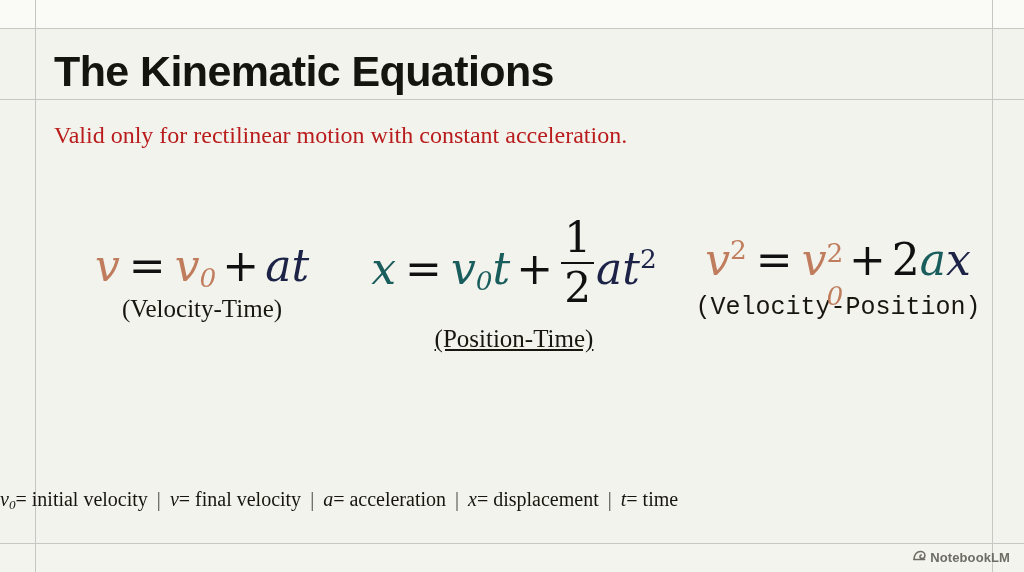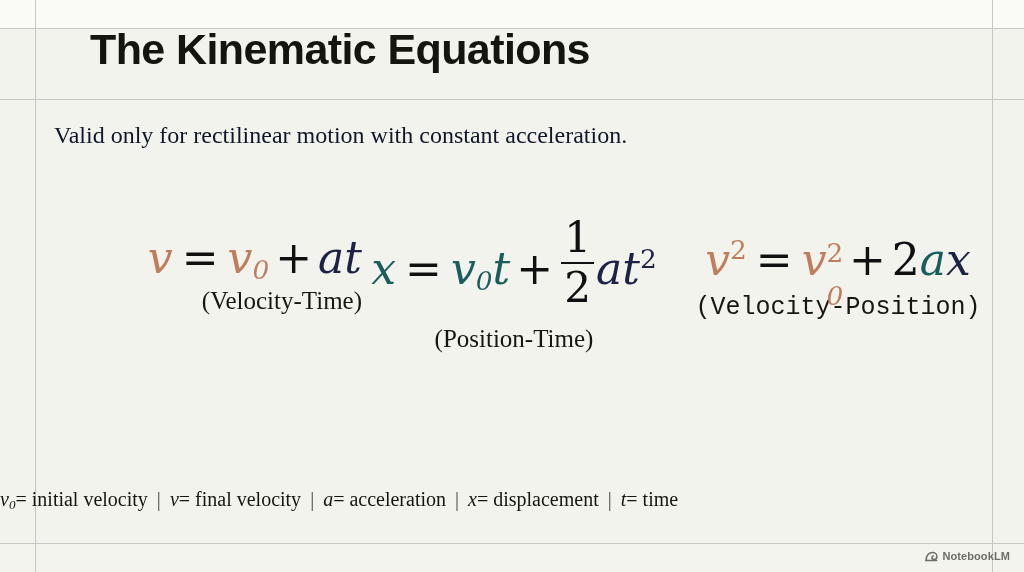--- a/index.html
+++ b/index.html
@@ -54,76 +54,75 @@
     position: absolute;
     left: 0; top: 544px;
     width: 1024px; height: 28px;
     background: #f4f4ee;
   }
 
   
   #title {
     position: absolute;
     left: 54px;
-    top: 24px;
+    top: 46px;
     font-family: "Liberation Sans", sans-serif;
     font-weight: bold;
     font-size: 43px;
     line-height: 50px;
     letter-spacing: -0.6px;
     color: #15150f;
     white-space: nowrap;
-    margin-left: 36px;
   }
 
   #subtitle {
     position: absolute;
     left: 54px;
     top: 120px;
     font-family: "Liberation Serif", serif;
     font-size: 24px;
     line-height: 30px;
-    color: #0f172a;
+    color: #b91c1c;
     white-space: nowrap;
   }
 
   
   #equations {
     position: absolute;
     left: 36px;
     top: 215px;
     width: 956px;
     height: 175px;
   }
 
   .eq-block {
     position: absolute;
     text-align: center;
   }
-  .eq-1 { left: 6px;   top: 20px;  width: 320px; text-align: right; }
+  .eq-1 { left: 6px;   top: 28px;  width: 320px; }
   .eq-2 { left: 328px; top: 2px;   width: 300px; }
   .eq-3 { left: 648px; top: 22px;  width: 308px; }
 
   .eq-math {
     font-family: "DejaVu Serif", "Liberation Serif", serif;
     font-size: 44px;
     line-height: 1.05;
     color: #111;
     white-space: nowrap;
     display: block;
   }
   .eq-caption {
     display: block;
     margin-top: 6px;
     font-family: "Liberation Serif", serif;
     font-size: 25px;
     color: #17170f;
     white-space: nowrap;
   }
-  .eq-2 .eq-caption { margin-top: 16px; }
+  .eq-2 .eq-caption { margin-top: 16px; text-decoration: underline; }
   .eq-3 .eq-caption { margin-top: 10px; font-family: Liberation Mono, monospace; }
 
   
   .v  { font-style: italic; }
   .c-orange { color: #c07d5d; }
   .c-teal   { color: #1a5d5d; }
   .c-navy   { color: #1c2347; }
   .c-black  { color: #101010; }
 
   .op { font-style: normal; padding: 0 6px; color: #101010; }
@@ -211,24 +210,24 @@
     padding: 0 9px;
     color: #4a4a42;
   }
 
   
   #watermark {
     position: absolute;
     right: 14px;
     top: 550px;
     display: flex;
-    align-items: flex-end;
+    align-items: flex-start;
     gap: 4px;
     font-family: "Liberation Sans", sans-serif;
-    font-size: 11px;
+    font-size: 13px;
     font-weight: bold;
     color: #6d6d66;
     letter-spacing: 0.1px;
   }
   #watermark svg { display: block; }
 </style>
 </head>
 <body>
 
 <div id="slide">

